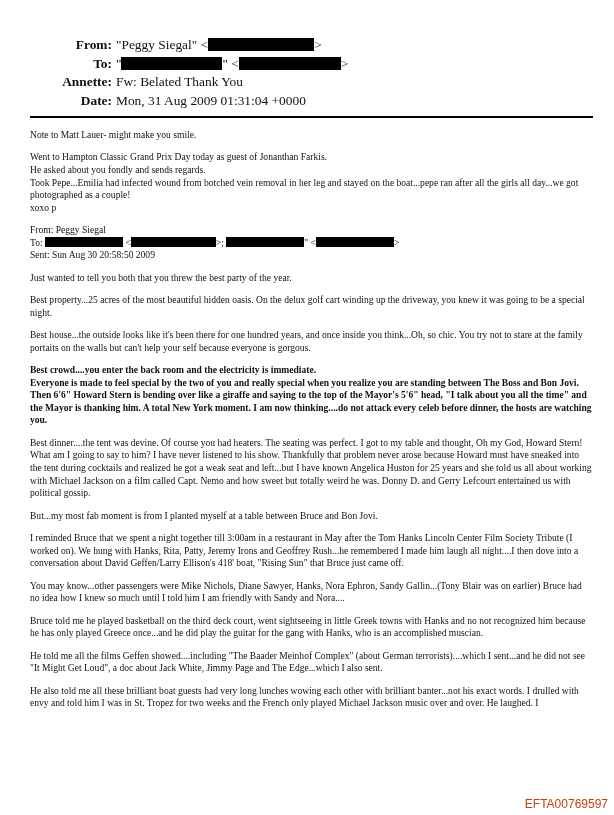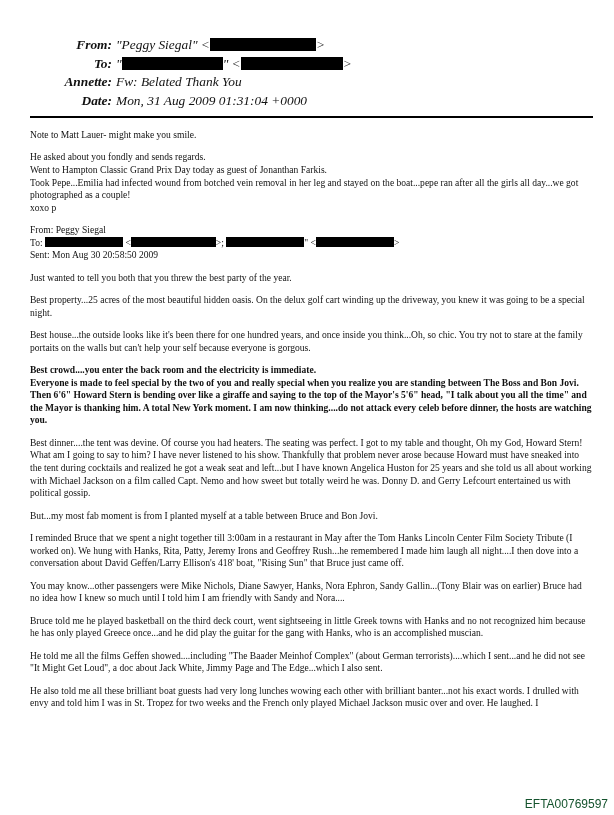--- a/index.html
+++ b/index.html
@@ -5,38 +5,38 @@
   html, body { margin: 0; padding: 0; background: #ffffff; }
   body {
     width: 614px; height: 815px; position: relative; overflow: hidden;
     font-family: "Liberation Serif", "DejaVu Serif", serif;
     color: #111;
   }
   .header {
     position: absolute; left: 0; top: 36px;
     font-size: 13.4px; line-height: 18px;
   }
-  .hrow { display: flex; white-space: nowrap; height: 18.5px; font-style: italic; }
+  .hrow { display: flex; white-space: nowrap; height: 18.5px; }
   .hlabel { width: 112px; text-align: right; font-weight: bold; padding-right: 4px; }
   .hval { }
   .redact { display: inline-block; background: #000; height: 13px; vertical-align: -2px; }
   .rule {
     position: absolute; left: 30px; top: 116px; width: 563px; height: 2px; background: #000;
   }
   .body {
     position: absolute; left: 30px; top: 129px; width: 563px;
     font-size: 9.55px; line-height: 12.6px;
   }
   .body p { margin: 0 0 9.8px 0; }
   .body .line { display: block; }
   .redact-s { display: inline-block; background: #000; height: 10px; vertical-align: -1px; }
   .footer-id {
     position: absolute; right: 6px; top: 797px;
     font-family: "Liberation Sans", "DejaVu Sans", sans-serif;
-    font-size: 12px; color: #14532d;
+    font-size: 12px; color: #c2410c;
   }
 </style>
 </head>
 <body>
 
 <div class="header">
   <div class="hrow">
     <span class="hlabel">From:</span>
     <span class="hval"><span>"Peggy Siegal" &lt;</span><span class="redact" style="width:106px"></span><span>&gt;</span></span>
   </div>
@@ -53,30 +53,30 @@
     <span class="hval">Mon, 31 Aug 2009 01:31:04 +0000</span>
   </div>
 </div>
 
 <div class="rule"></div>
 
 <div class="body">
   <p>Note to Matt Lauer- might make you smile.</p>
 
   <p>
+    <span class="line">Went to Hampton Classic Grand Prix Day today as guest of Jonanthan Farkis.</span>
     <span class="line">He asked about you fondly and sends regards.</span>
-    <span class="line">Went to Hampton Classic Grand Prix Day today as guest of Jonanthan Farkis.</span>
     <span class="line">Took Pepe...Emilia had infected wound from botched vein removal in her leg and stayed on the boat...pepe ran after all the girls all day...we got photographed as a couple!</span>
     <span class="line">xoxo p</span>
   </p>
 
   <p>
     <span class="line">From: Peggy Siegal</span>
     <span class="line"><span>To:</span> <span class="redact-s" style="width:78px"></span> <span>&lt;</span><span class="redact-s" style="width:85px"></span><span>&gt;;</span> <span class="redact-s" style="width:78px"></span><span>" &lt;</span><span class="redact-s" style="width:78px"></span><span>&gt;</span></span>
-    <span class="line">Sent: Mon Aug 30 20:58:50 2009</span>
+    <span class="line">Sent: Sun Aug 30 20:58:50 2009</span>
   </p>
 
   <p>
     <span class="line">Just wanted to tell you both that you threw the best party of the year.</span>
   </p>
 
   <p>Best property...25 acres of the most beautiful hidden oasis.  On the delux golf cart winding up the driveway, you knew it was going to be a special night.</p>
   <p>Best house...the outside looks like it's been there for one hundred years, and once inside you think...Oh, so chic. You try not to stare at the family portaits on the walls but can't help your self because everyone is gorgous.</p>
   <p style="white-space: pre-line; font-weight: bold;">Best crowd....you enter the back room and the electricity is immediate.
 Everyone is made to feel special by the two of you and really special when you realize you are standing between The Boss and Bon Jovi. Then 6'6" Howard Stern is bending over like a giraffe and saying to the top of the Mayor's 5'6" head, "I talk about you all the time" and the Mayor is thanking him. A total New York moment.  I am now thinking....do not attack every celeb before dinner, the hosts are watching you.</p>

